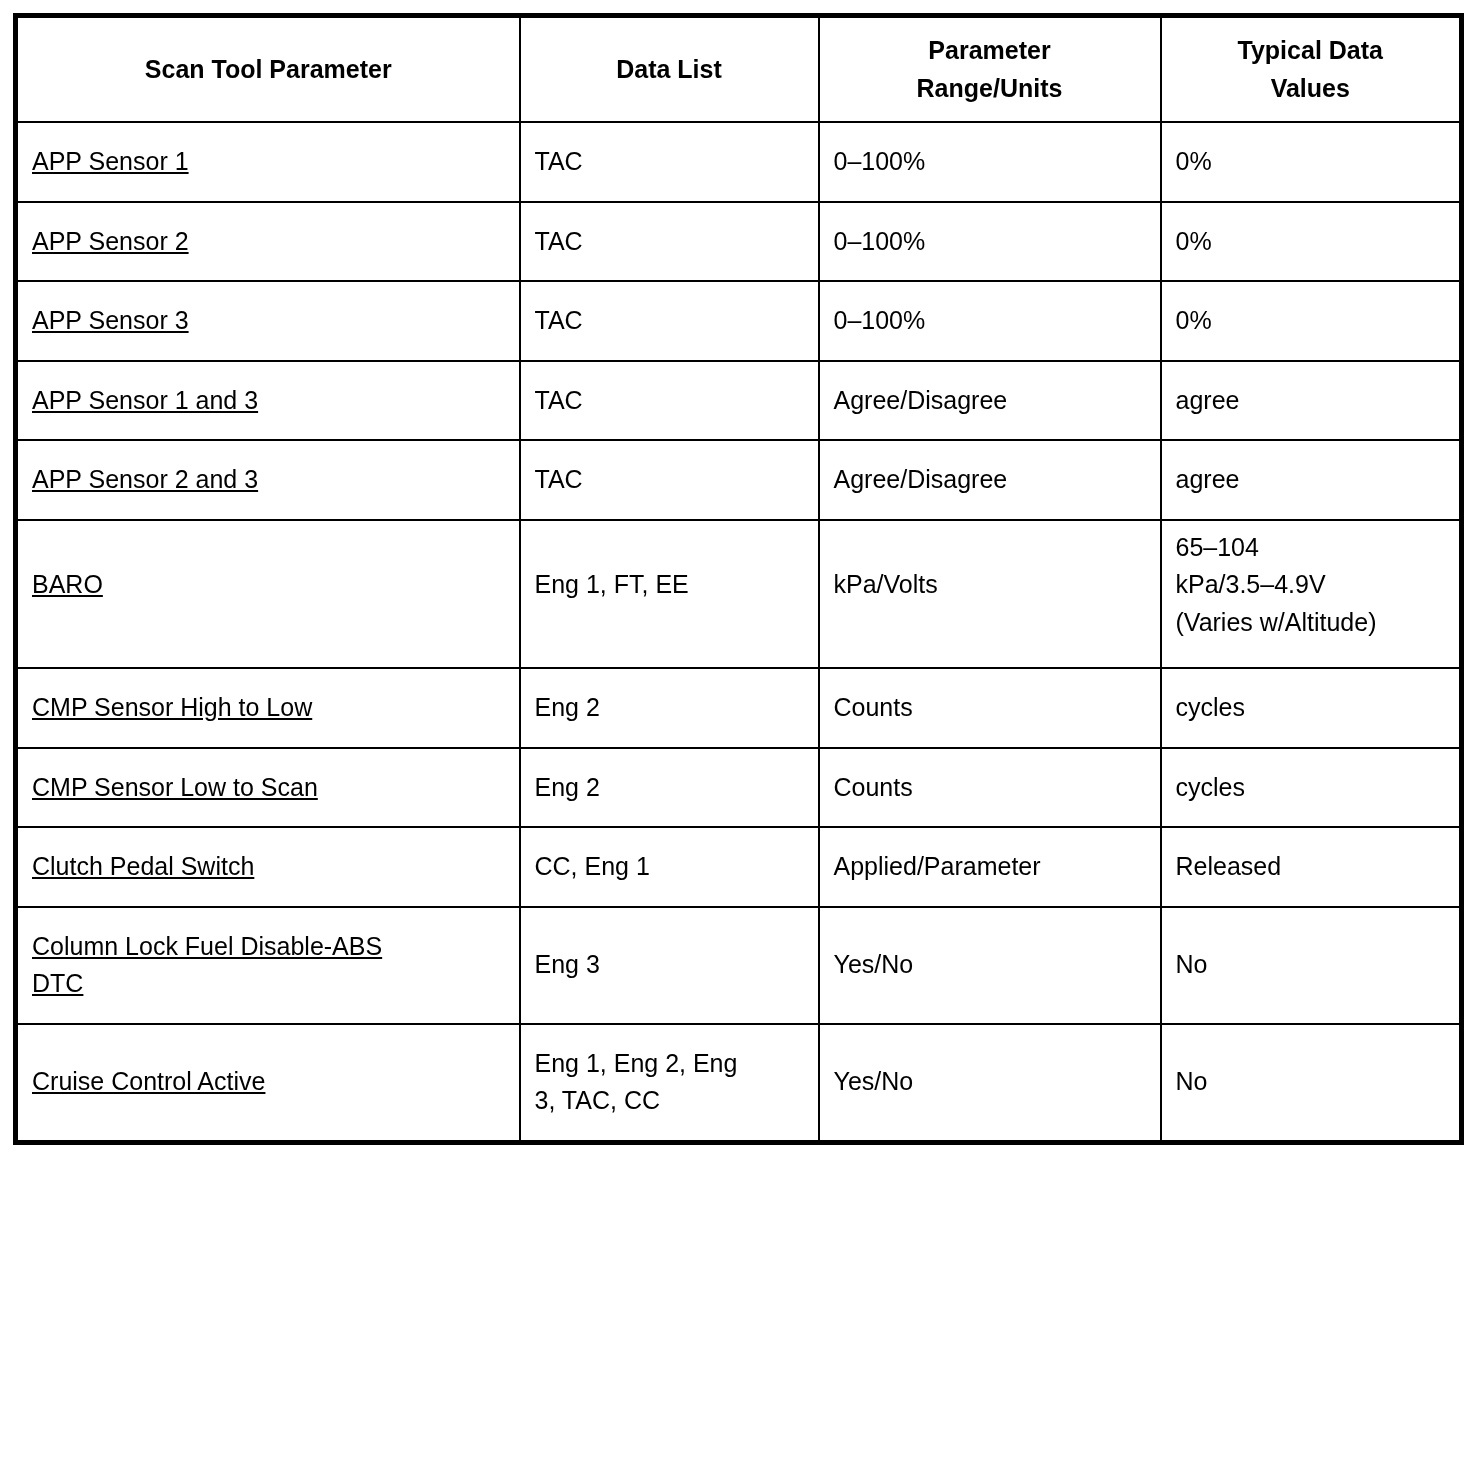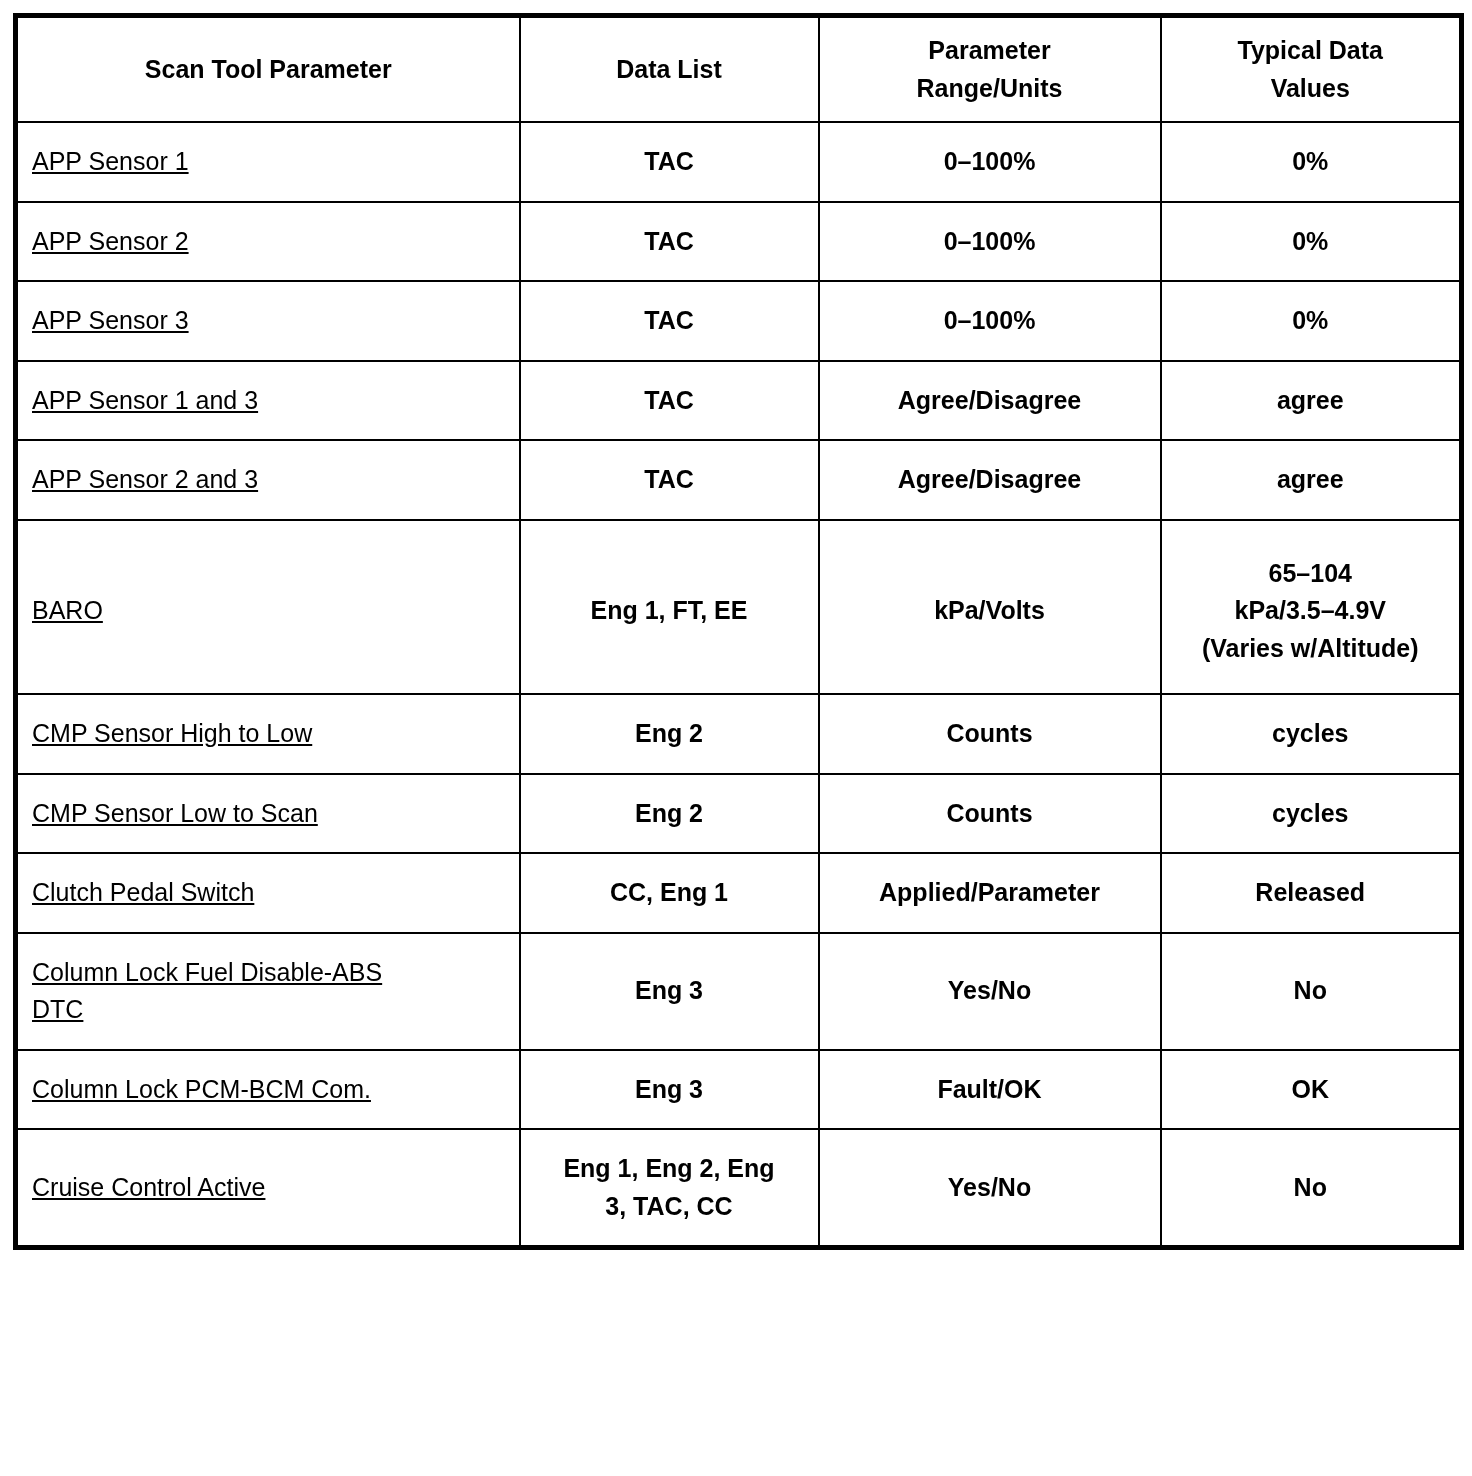--- a/index.html
+++ b/index.html
@@ -33,25 +33,24 @@
     text-align: center;
     padding: 14px 10px;
   }
   td.col-param {
     text-align: left;
     padding-left: 20px;
     padding-right: 16px;
     text-decoration: underline;
   }
   td.col-center {
-    text-align: center;
-    font-weight: bold;
+    text-align: left;
   }
   tr.row-tall td {
-    padding-top: 34px;
+    padding-top: 8px;
     padding-bottom: 26px;
     margin-top: 43px;
   }
 </style>
 </head>
 <body>
 
 <table class="scan-table">
   <colgroup>
     <col style="width: 504px;">
@@ -127,26 +126,20 @@
         <td class="col-center">Released</td>
       </tr>
       <tr>
         <td class="col-param">Column Lock Fuel Disable-ABS
 DTC</td>
         <td class="col-center">Eng 3</td>
         <td class="col-center">Yes/No</td>
         <td class="col-center">No</td>
       </tr>
       <tr>
-        <td class="col-param">Column Lock PCM-BCM Com.</td>
-        <td class="col-center">Eng 3</td>
-        <td class="col-center">Fault/OK</td>
-        <td class="col-center">OK</td>
-      </tr>
-      <tr>
         <td class="col-param">Cruise Control Active</td>
         <td class="col-center">Eng 1, Eng 2, Eng
 3, TAC, CC</td>
         <td class="col-center">Yes/No</td>
         <td class="col-center">No</td>
       </tr>
     </tbody>
 </table>
 
 </body></html>

